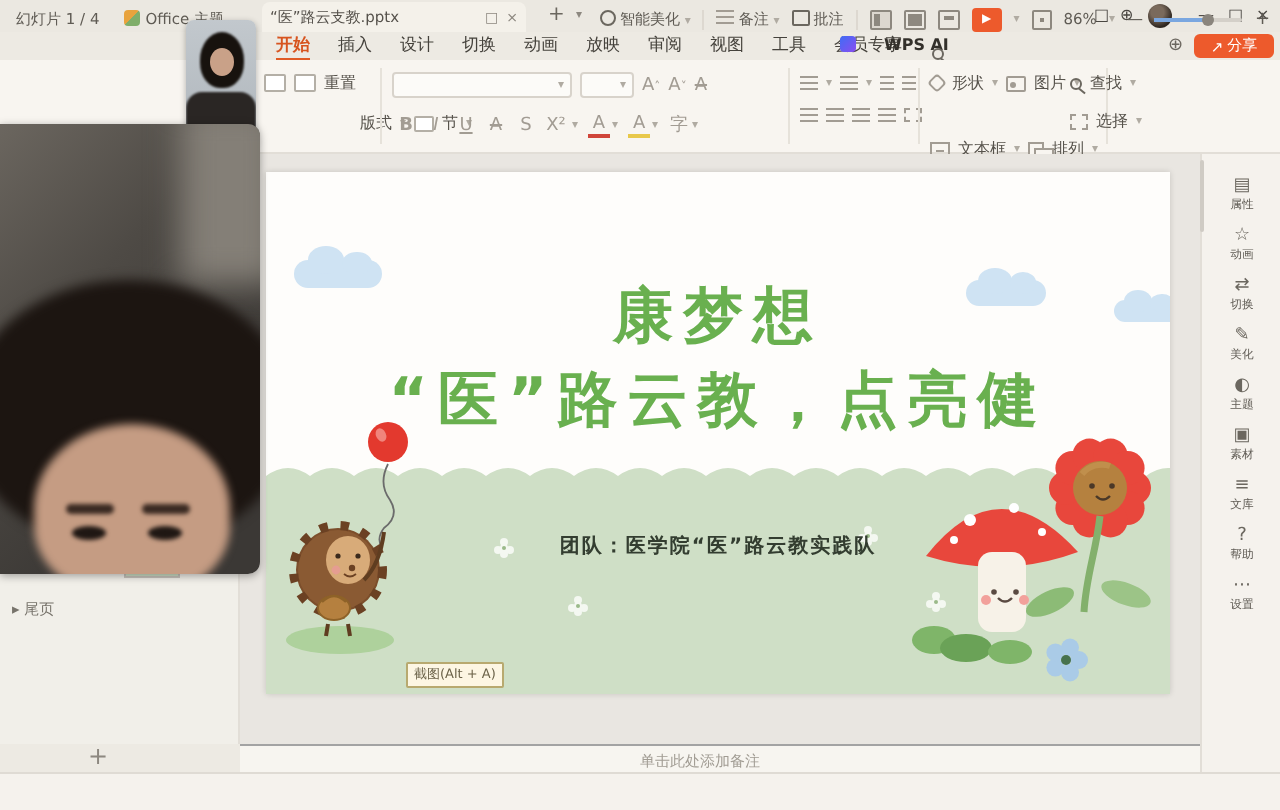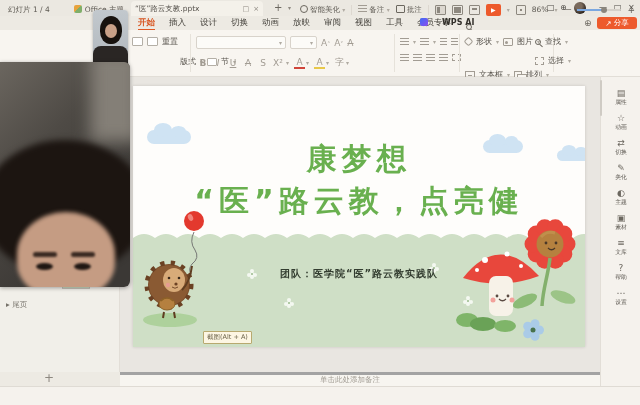--- a/index.html
+++ b/index.html
@@ -78,25 +78,25 @@
   .scallop { position:absolute; left:0; top:145px; }
   .s-sub { position:absolute; left:0; top:181px; width:452px; text-align:center; color:#333d30;
            font-weight:bold; font-size:10px; line-height:14px; letter-spacing:1px; }
   .wflower { position:absolute; width:4px; height:4px; border-radius:50%; background:#f4f8f1;
              box-shadow:3px 1px 0 #f4f8f1,-3px 1px 0 #f4f8f1,0 -3px 0 #f4f8f1,0 3px 0 #f4f8f1; }
   .wflower::after { content:''; position:absolute; left:1px; top:1px; width:2px; height:2px; border-radius:50%; background:#9aba8a; }
   .shot-tip { position:absolute; left:70px; top:245px; background:#fdf6e3; border:1px solid #b8a96f;
               font-size:6.5px; color:#6b6248; padding:1px 3px; border-radius:1px; }
 
   
-  .notes { left:120px; top:372px; width:480px; height:14px; background:#f7f5f0; border-top:3px solid #a3a3a3;
-           display:flex; align-items:flex-start; }
+  .notes { left:120px; top:372px; width:480px; height:14px; background:#f7f5f0; border-top:1px solid #a3a3a3;
+           display:flex; align-items:flex-end; }
   .notes-txt { margin-left:200px; font-size:7.5px; color:#a19c93; }
   .statusbar { left:0; top:386px; width:640px; height:19px; background:#f5f2ed; border-top:1px solid #dfdbd4; }
-  .sb-left { position:absolute; left:8px; top:0; height:19px; display:flex; align-items:center; gap:24px;
+  .sb-left { position:absolute; left:8px; top:0; height:19px; display:flex; align-items:center; gap:12px;
              font-size:7.5px; color:#5f5b54; }
   .theme-ico { width:8px; height:8px; border-radius:2px; background:linear-gradient(135deg,#e8a33d 50%,#7fae6a 50%); display:inline-block; vertical-align:-1px; margin-right:3px; }
   .sb-right { position:absolute; right:5px; top:0; height:19px; display:flex; align-items:center; gap:6px;
               font-size:7.5px; color:#5f5b54; }
   .sb-sep { width:1px; height:10px; background:#ddd8d0; }
   .vico { width:11px; height:10px; border:1px solid #8d887f; border-radius:1px; position:relative; }
   .vico.active { background:#dcd7cf; }
   .vico.v1::after { content:''; position:absolute; left:1px; top:1px; bottom:1px; width:3px; background:#8d887f; }
   .vico.v2::after { content:''; position:absolute; inset:1px; background:
       linear-gradient(#8d887f,#8d887f) 0 0/4px 3px no-repeat, linear-gradient(#8d887f,#8d887f) 100% 0/4px 3px no-repeat,

